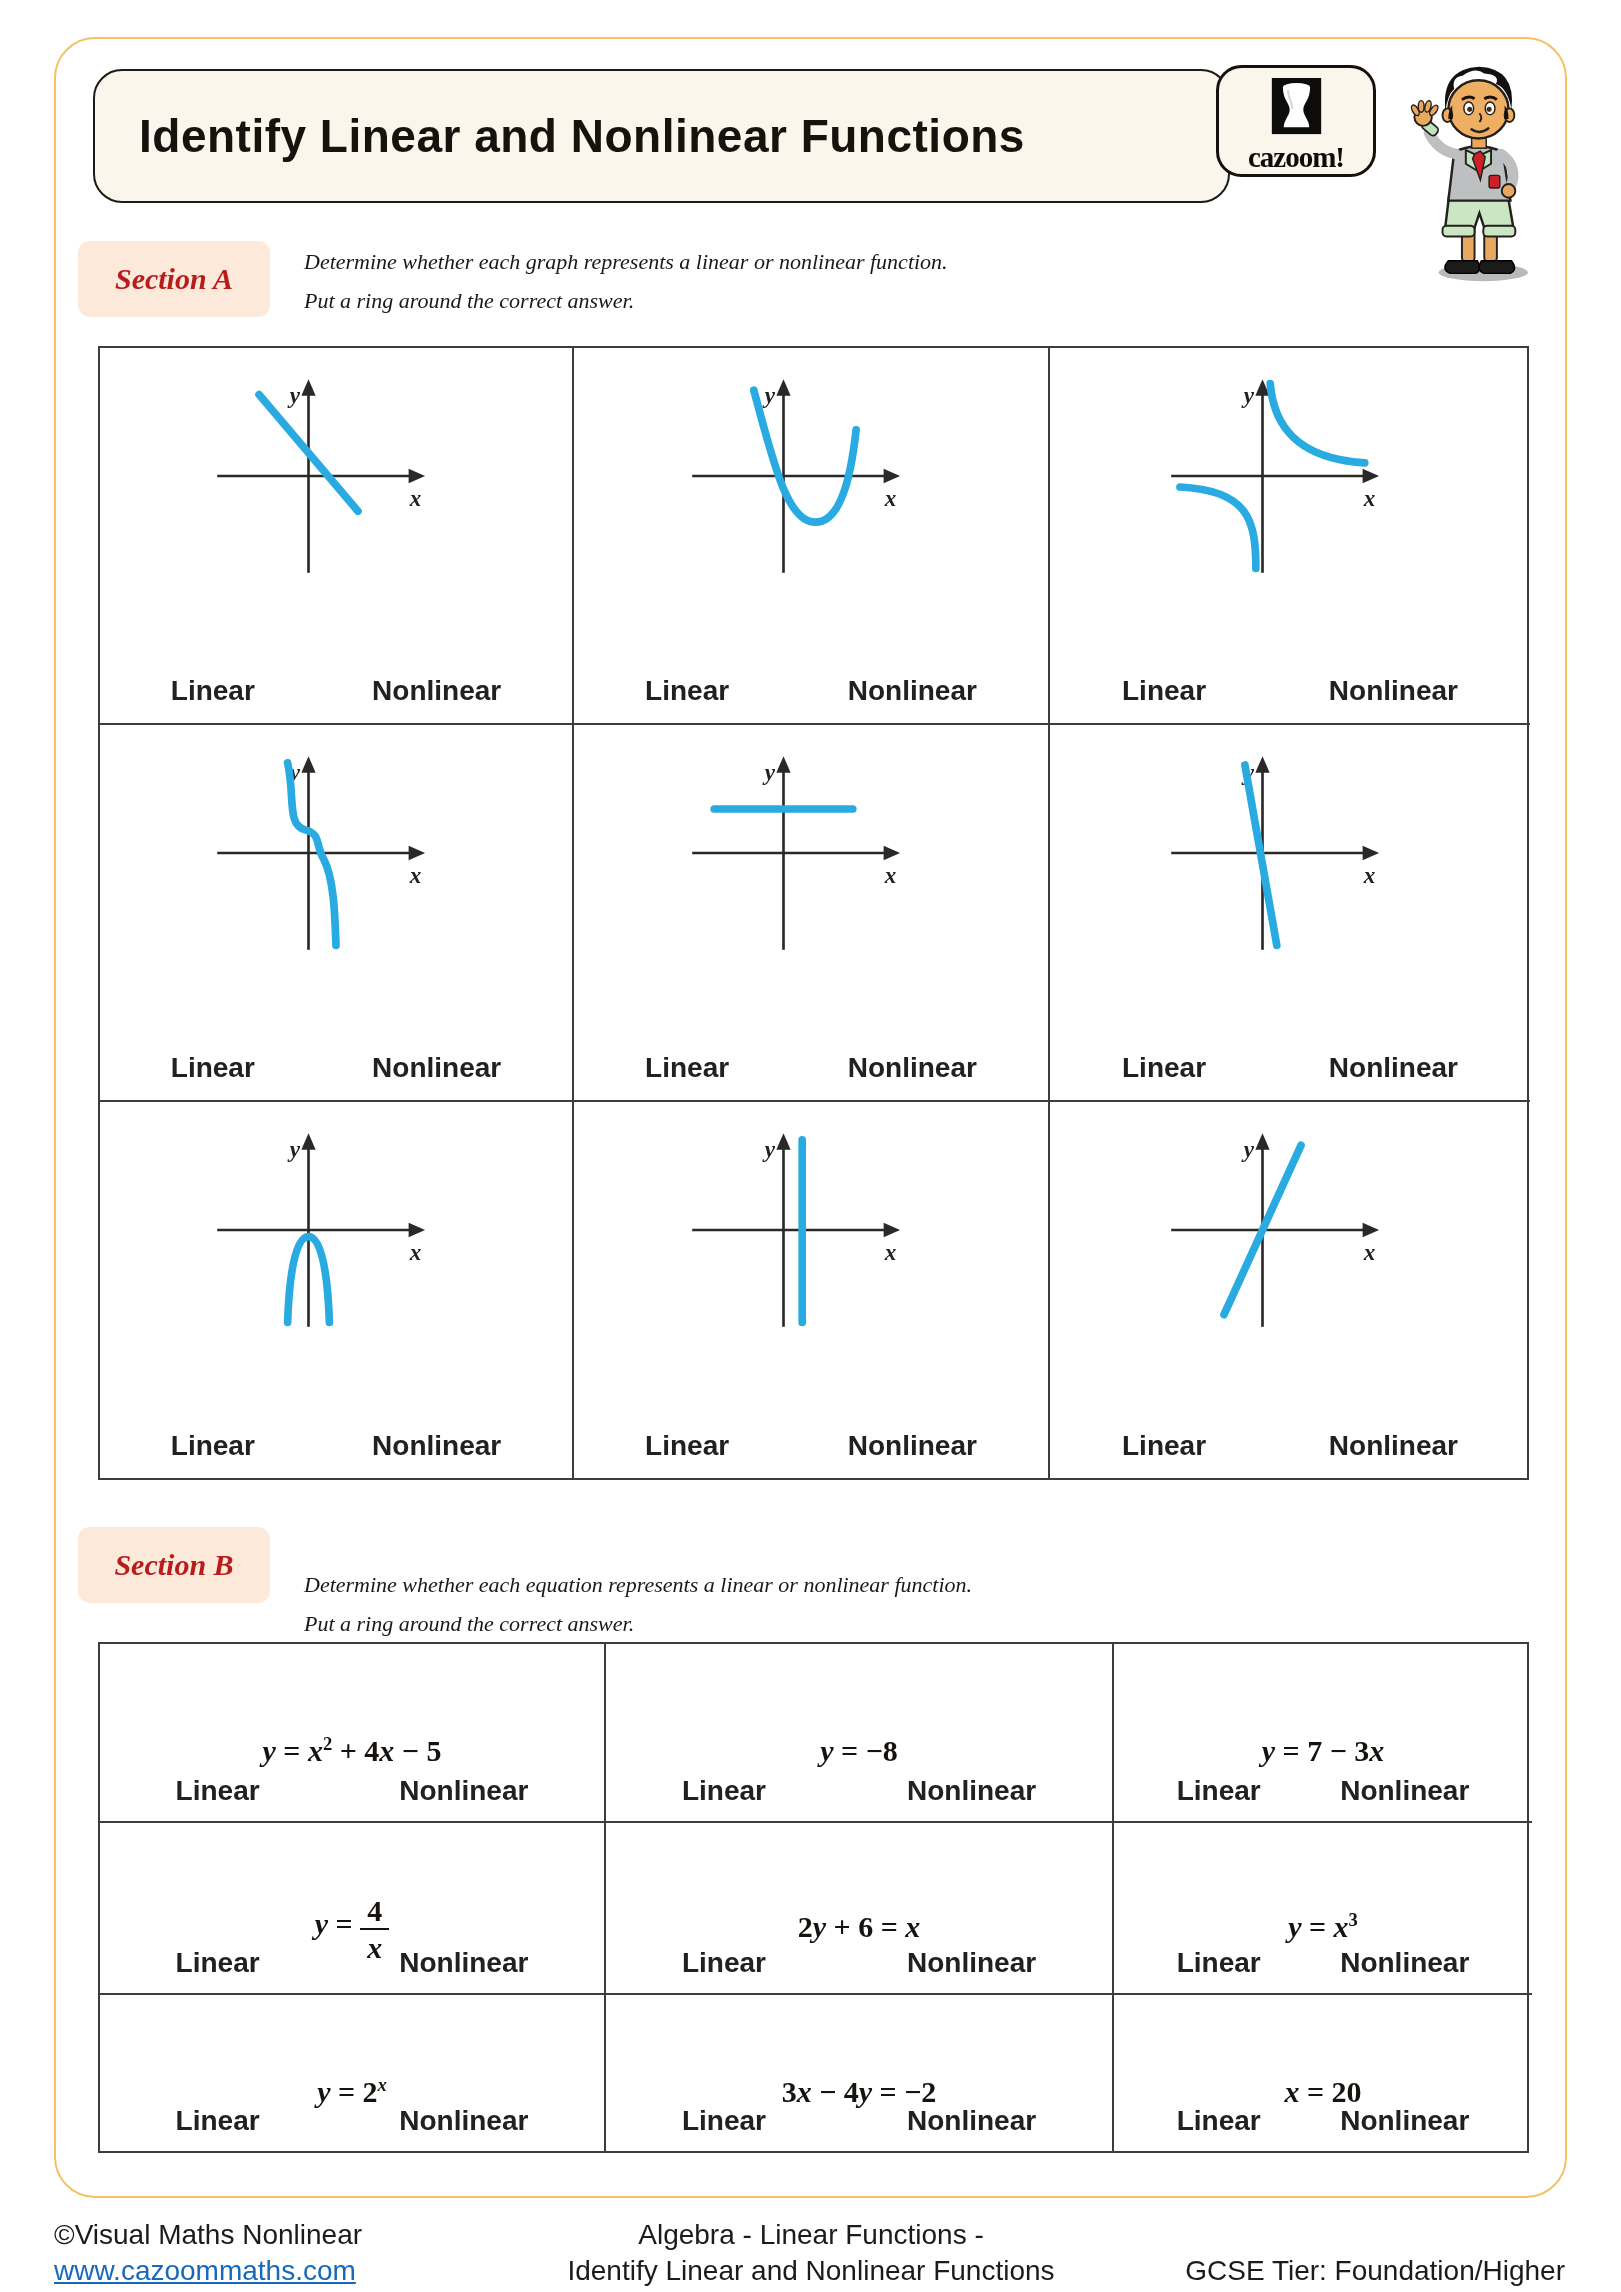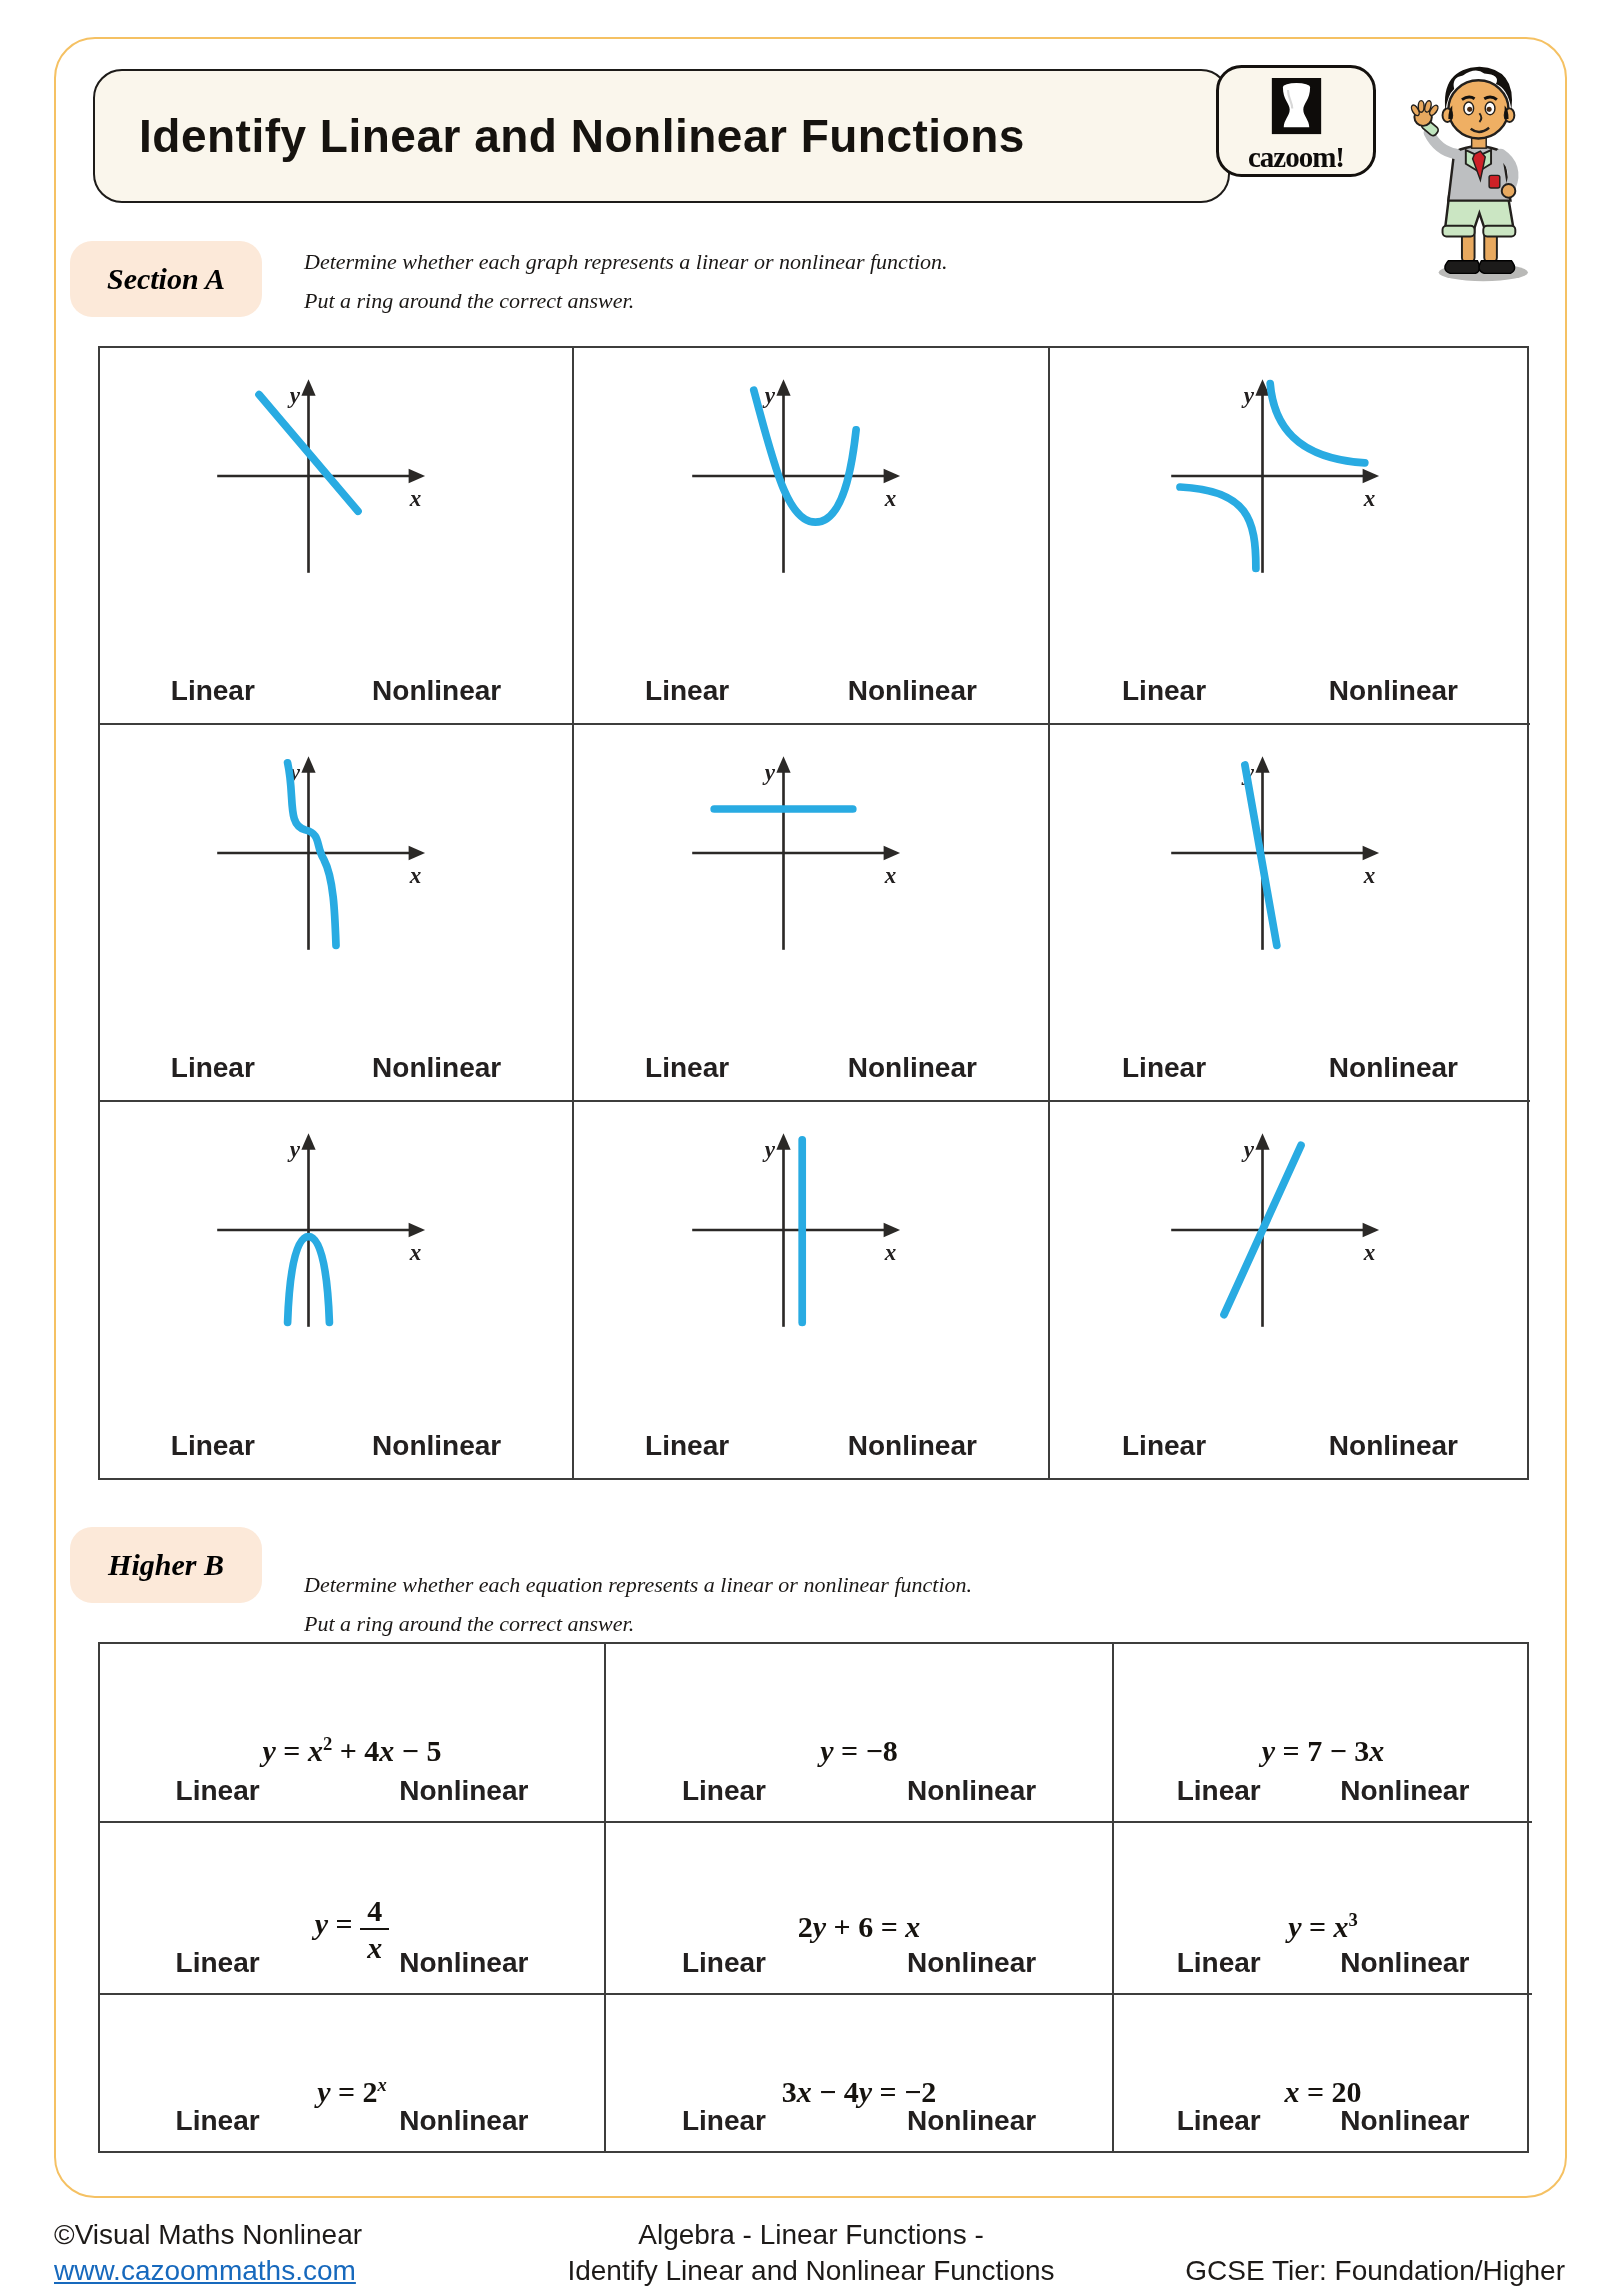--- a/index.html
+++ b/index.html
@@ -25,23 +25,23 @@
   .title-box h1{font-size:46px;font-weight:bold;letter-spacing:0.5px;color:#16130f;}
 
   .logo-box{position:absolute;left:1216px;top:65px;width:160px;height:112px;
     background:var(--panel-cream);border:3.9px solid #14110e;border-radius:25.5px;
     display:flex;flex-direction:column;align-items:center;justify-content:flex-start;padding-top:9.8px;}
   .logo-box .logo-text{font-family:"Liberation Serif",serif;font-weight:bold;font-size:29px;
     letter-spacing:-1px;color:#0e0c0a;margin-top:2px;}
 
   .mascot{position:absolute;left:1394px;top:54px;width:165px;height:233px;}
 
-  .section-label{position:absolute;left:70px;width:192px;height:76px;background:var(--label-peach);
-    border-radius:22px;display:flex;align-items:center;justify-content:center;
-    font-family:"Liberation Serif",serif;font-weight:bold;font-style:italic;font-size:30px;color:#000000;}
+  .section-label{position:absolute;left:78px;width:192px;height:76px;background:var(--label-peach);
+    border-radius:12px;display:flex;align-items:center;justify-content:center;
+    font-family:"Liberation Serif",serif;font-weight:bold;font-style:italic;font-size:30px;color:#b91c1c;}
   .section-label.a{top:241px;}
   .section-label.b{top:1527px;}
 
   .instructions{position:absolute;left:304px;font-family:"Liberation Serif",serif;font-style:italic;
     font-size:22px;line-height:39px;color:#1b1816;}
   .instructions.a{top:242px;}
   .instructions.b{top:1528px;margin-top:37px;}
 
   .grid{position:absolute;left:98px;width:1431px;display:grid;border:2.5px solid var(--table-border);background:#fff;}
   #grid-a{top:346px;grid-template-columns:474px 476px 480px;grid-template-rows:377px 377px 376px;}
@@ -293,21 +293,21 @@
             <path class="curve" d="M 70,177 L 140,23"></path>
           </g>
     </svg>
     <div class="options">
       <span class="opt">Linear</span>
       <span class="opt">Nonlinear</span>
     </div>
   </div>
     </div>
 
-  <div class="section-label b">Higher B</div>
+  <div class="section-label b">Section B</div>
   <div class="instructions b">
     <div>Determine whether each equation represents a linear or nonlinear function.</div>
     <div>Put a ring around the correct answer.</div>
   </div>
 
   <div class="grid" id="grid-b">
       <div class="cell eq-cell">
     <div class="eq-wrap">
       <div class="eq"><span class="it">y</span><span> = </span><span class="it">x</span><sup>2</sup><span> + 4</span><span class="it">x</span><span> − 5</span></div>
     </div>

